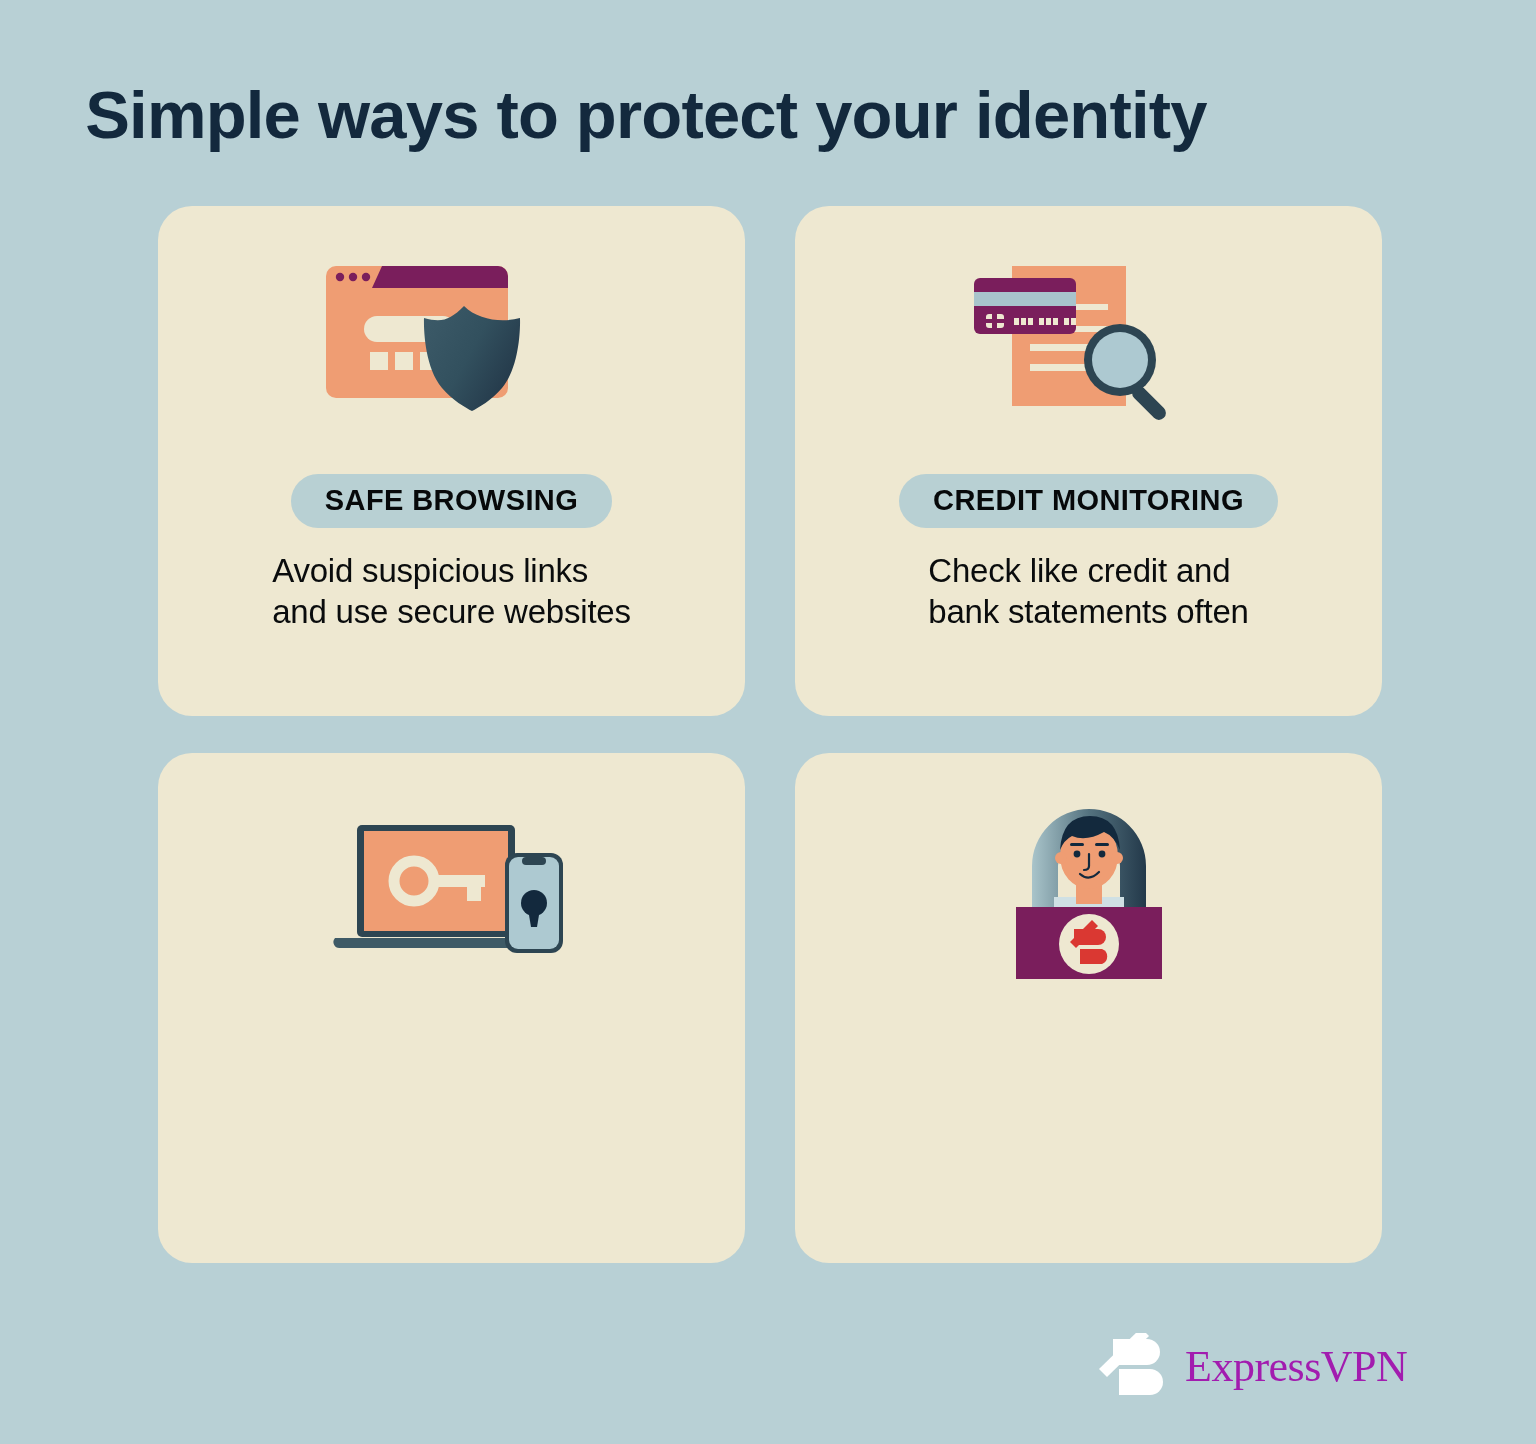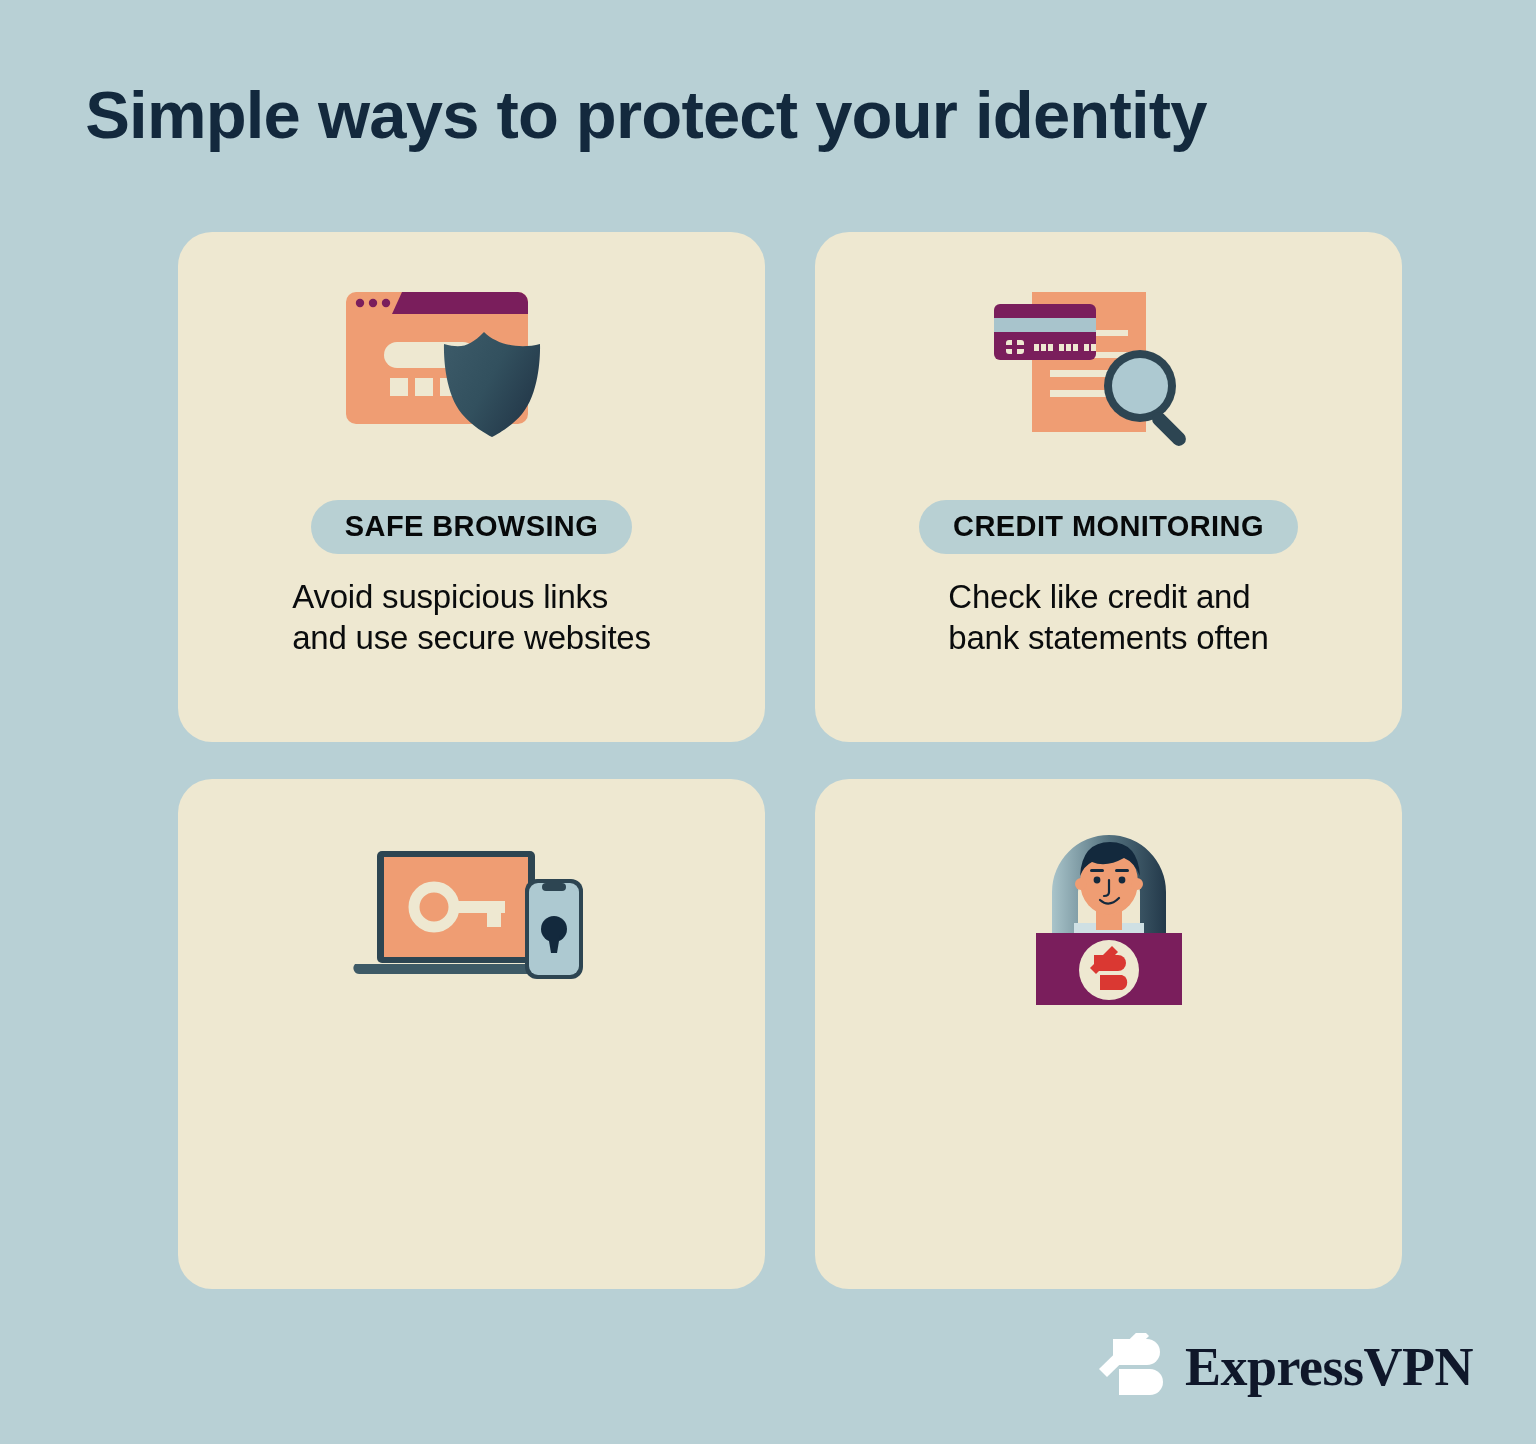--- a/index.html
+++ b/index.html
@@ -32,29 +32,28 @@
     font-weight: bold;
     color: #13293d;
     letter-spacing: -0.8px;
     line-height: 1.1;
   }
 
   
   .grid {
     position: absolute;
     left: 158px;
-    top: 232px;
+    top: 206px;
     width: 1224px;
     height: 1057px;
     display: grid;
     grid-template-columns: 587px 587px;
     grid-template-rows: 510px 510px;
     column-gap: 50px;
     row-gap: 37px;
-    margin-left: 20px;
   }
 
   .card {
     background: #eee8d1;
     border-radius: 34px;
     position: relative;
     display: flex;
     flex-direction: column;
     align-items: center;
   }
@@ -94,25 +93,24 @@
     position: absolute;
     left: 1097px;
     top: 1333px;
     display: flex;
     align-items: center;
     gap: 16px;
   }
   .logo-mark { display:block; }
   .logo-word {
     font-family: "Liberation Serif", serif;
-    font-size: 54px;
-    color: #0f172a;
+    font-size: 44px;
+    color: #a21caf;
     letter-spacing: -0.5px;
     line-height: 1;
-    font-weight: bold;
   }
 </style>
 </head>
 <body>
 
 <div class="page">
 
   <div class="title">Simple ways to protect your identity</div>
 
   <div class="grid">

